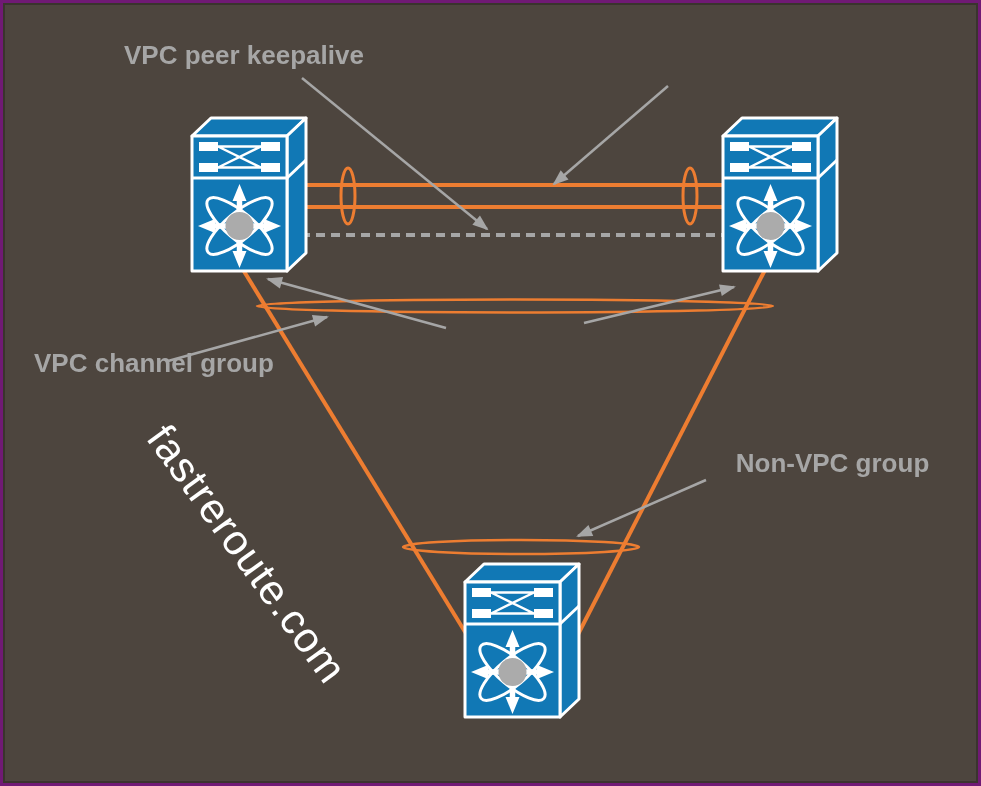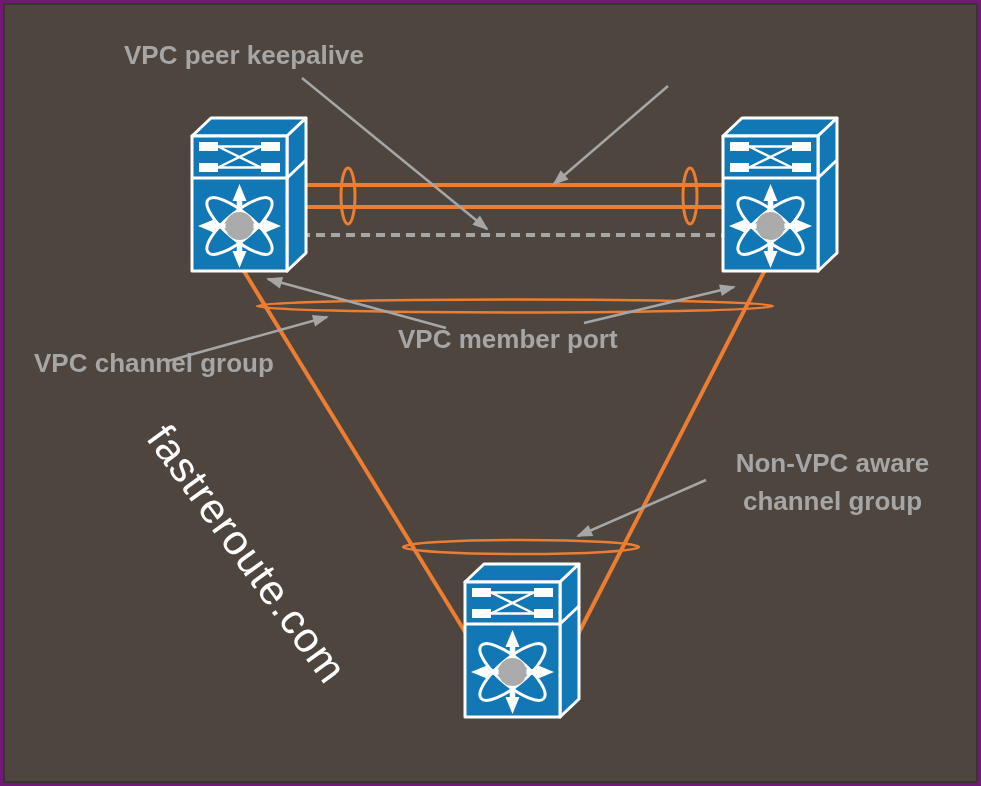--- a/index.html
+++ b/index.html
@@ -95,21 +95,19 @@
       <line class="pointer" x1="302" y1="78" x2="487" y2="229" marker-end="url(#arrowhead)"></line>
       <line class="pointer" x1="668" y1="86" x2="554" y2="184" marker-end="url(#arrowhead)"></line>
       <line class="pointer" x1="446" y1="328" x2="268" y2="279" marker-end="url(#arrowhead)"></line>
       <line class="pointer" x1="584" y1="323" x2="734" y2="287" marker-end="url(#arrowhead)"></line>
       <line class="pointer" x1="168" y1="361" x2="327" y2="317" marker-end="url(#arrowhead)"></line>
       <line class="pointer" x1="706" y1="480" x2="578" y2="536" marker-end="url(#arrowhead)"></line>
     </g>
   </svg>
 
   <div class="label" style="left:124px;top:40px;">VPC peer keepalive</div>
-  <div class="label" style="left:398px;top:324px;">VPC member port</div>
   <div class="label" style="left:34px;top:348px;">VPC channel group</div>
   <div class="label-2line" style="left:710px;top:444px;">
-    <div>Non-VPC aware</div>
-    <div>channel group</div>
+    <div>Non-VPC group</div>
   </div>
 
   <div class="watermark">fastreroute.com</div>
 </div>
 
 </body></html>

